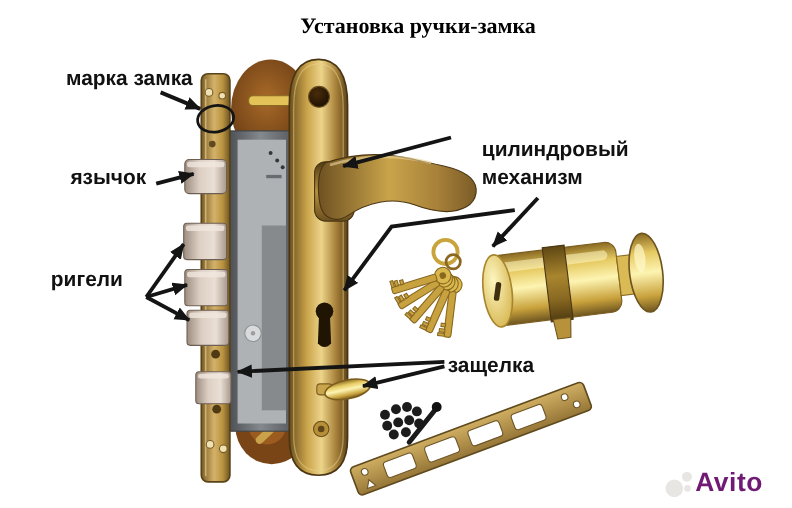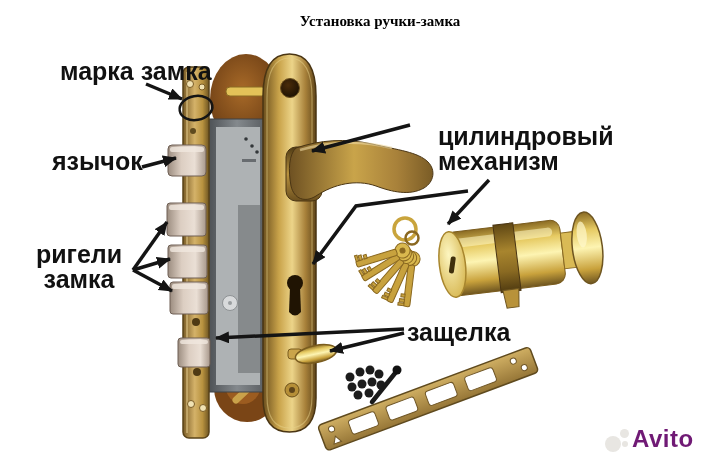--- a/index.html
+++ b/index.html
@@ -1,23 +1,23 @@
 <!DOCTYPE html>
 <html><head>
 <meta charset="utf-8">
 <style>
   html,body{margin:0;padding:0;background:#fff;}
   .stage{position:relative;width:720px;height:462px;background:#fff;overflow:hidden;
          font-family:"Liberation Sans",sans-serif;}
   .scene{position:absolute;left:0;top:0;width:720px;height:462px;}
   .title{position:absolute;left:180px;top:13px;width:400px;text-align:center;
-         font-family:"Liberation Serif",serif;font-weight:bold;font-size:15px;color:#000;}
-  .lbl{position:absolute;font-weight:bold;font-size:25px;color:#111;line-height:25px;white-space:nowrap;}
+         font-family:"Liberation Serif",serif;font-weight:bold;font-size:20px;color:#000;}
+  .lbl{position:absolute;font-weight:bold;font-size:19px;color:#111;line-height:25px;white-space:nowrap;}
   .lbl-brand{left:60px;top:59px;}
-  .lbl-tongue{left:52px;top:149px;}
+  .lbl-tongue{left:64px;top:149px;}
   .lbl-deadbolts{left:33px;top:242px;width:92px;text-align:center;}
   .lbl-handles{left:412px;top:93px;}
   .lbl-cyl{left:438px;top:124px;}
   .lbl-latch{left:407px;top:320px;}
   .lbl .ln{display:block;}
   .wm{position:absolute;left:600px;top:423px;width:115px;height:36px;color:#701a75;}
   .wm .dot{position:absolute;border-radius:50%;background:#e8e6e2;}
   .wm .dot-big{left:5px;top:13px;width:16px;height:16px;}
   .wm .dot-small{left:20px;top:6px;width:9px;height:9px;}
   .wm .dot-tiny{left:22px;top:18px;width:6px;height:6px;}
@@ -269,21 +269,20 @@
       <line x1="404" y1="333" x2="330" y2="351" marker-end="url(#ah)"></line>
     </g>
   </svg>
 
   <div class="title">Установка ручки-замка</div>
 
   <div class="lbl lbl-brand">марка замка</div>
   <div class="lbl lbl-tongue">язычок</div>
   <div class="lbl lbl-deadbolts">
     <span class="ln">ригели</span>
-    <span class="ln">замка</span>
   </div>
   <div class="lbl lbl-cyl">
     <span class="ln">цилиндровый</span>
     <span class="ln">механизм</span>
   </div>
   <div class="lbl lbl-latch">защелка</div>
 
   <div class="wm">
     <span class="dot dot-big"></span>
     <span class="dot dot-small"></span>

